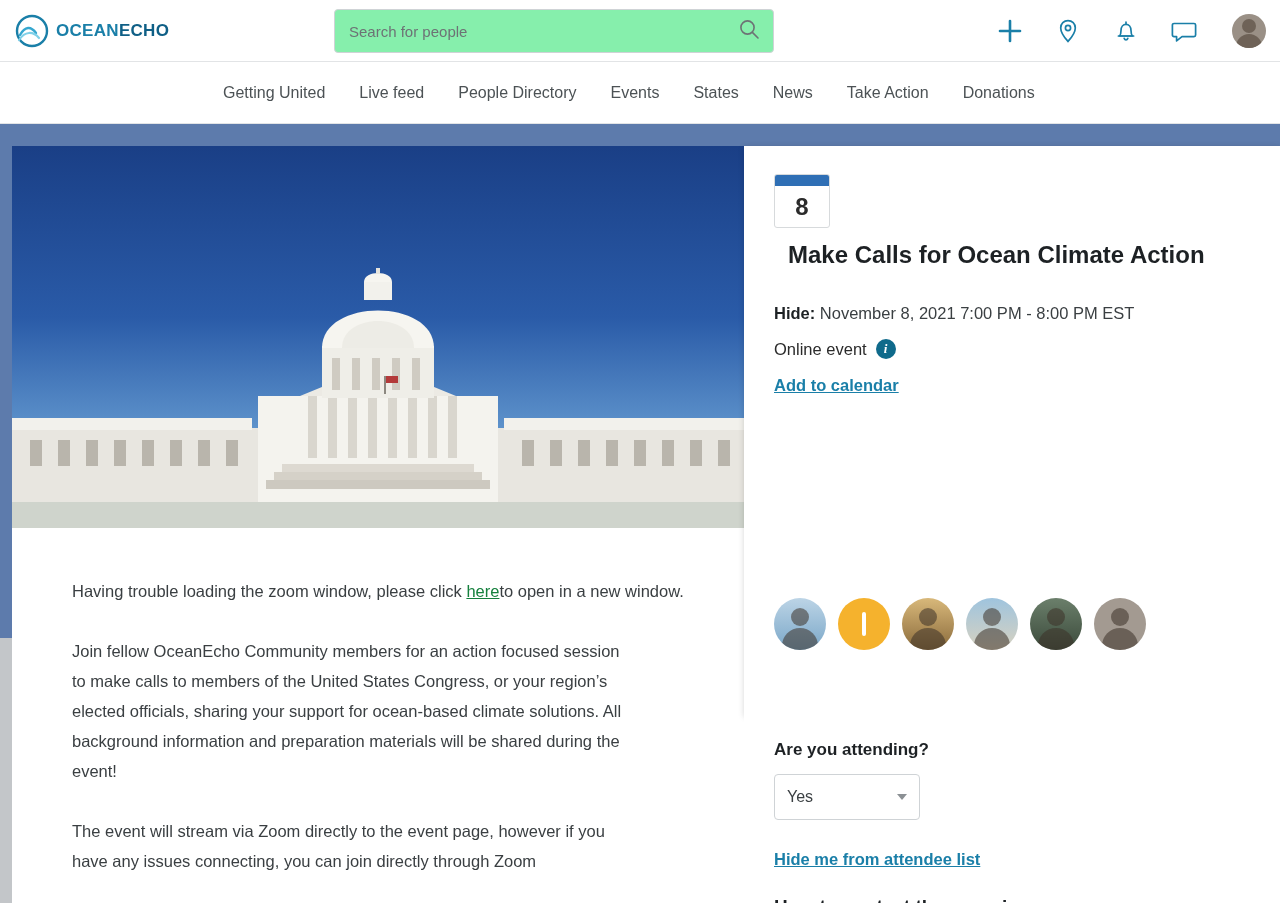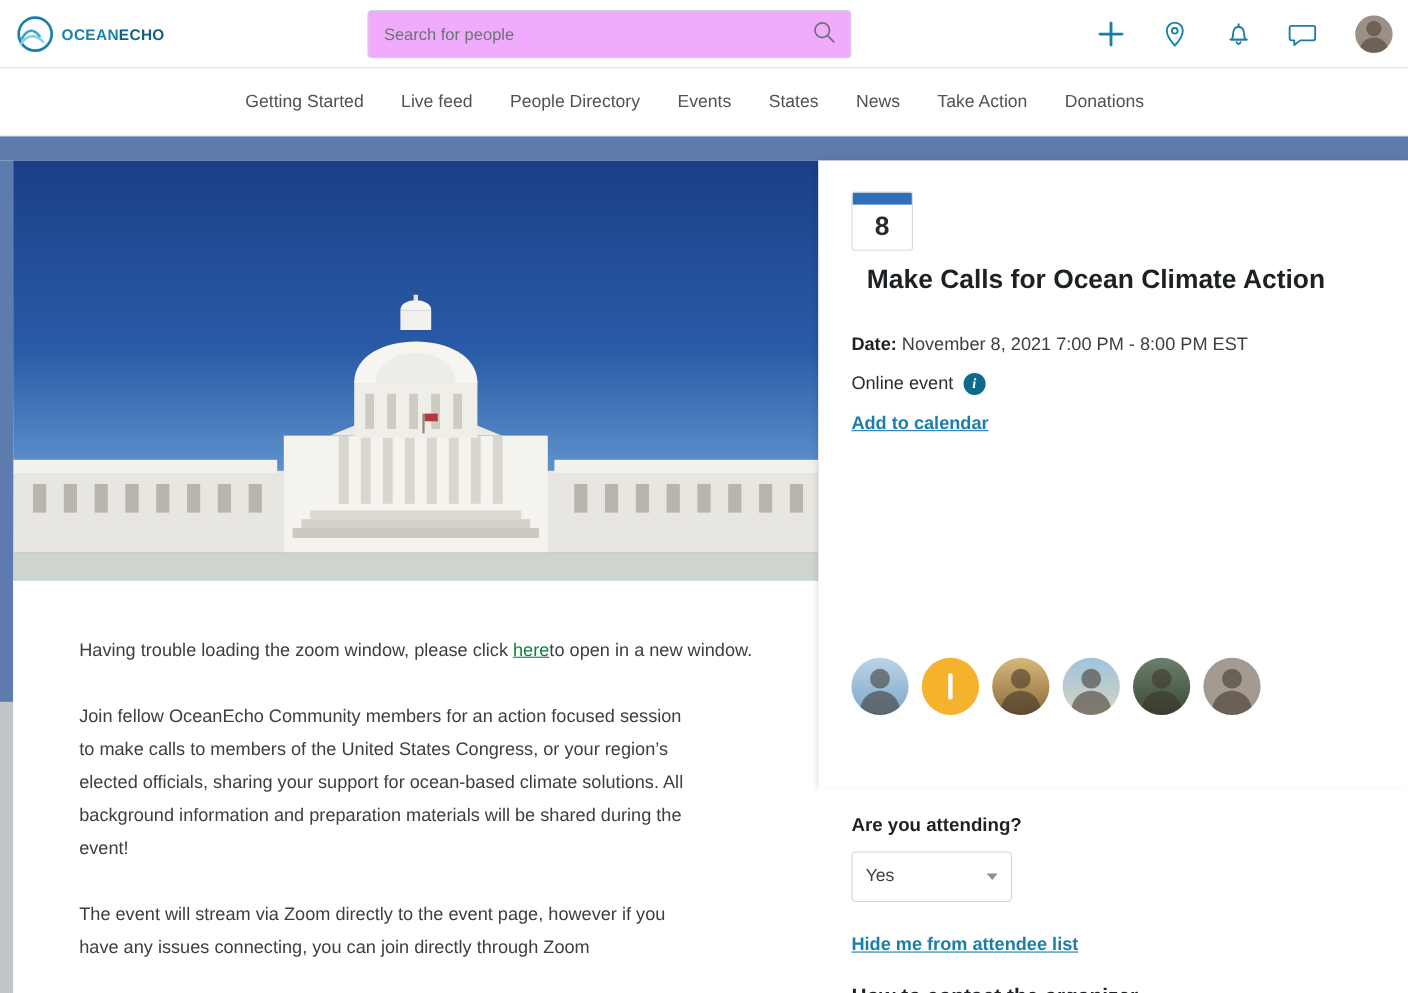--- a/index.html
+++ b/index.html
@@ -28,21 +28,21 @@
     gap: 6px;
     width: 300px;
   }
   .logo-mark {
     width: 36px; height: 36px;
     position: relative;
     flex: 0 0 auto;
   }
   .logo-mark svg { display: block; }
   .logo-text {
-    font-size: 14px;
+    font-size: 17px;
     font-weight: bold;
     letter-spacing: .3px;
     text-align: right;
   }
   .logo-text .ocean { color: #1a7fa8; }
   .logo-text .echo  { color: #0f5f86; }
 
   .search-wrap {
     position: absolute;
     left: 334px;
@@ -50,21 +50,21 @@
     width: 440px;
     height: 44px;
   }
   .search-box {
     width: 100%; height: 100%;
     border: 1px solid #cfd3d6;
     border-radius: 4px;
     display: flex;
     align-items: center;
     padding: 0 12px;
-    background: #f0abfc;
+    background: #86efac;
   }
   .search-box input {
     border: none;
     outline: none;
     flex: 1;
     font-size: 15px;
     font-family: "Liberation Sans", sans-serif;
     color: #55585b;
     background: transparent;
   }
@@ -415,21 +415,21 @@
       </svg>
     </span>
     <span class="avatar-top">
       <span class="head"></span>
       <span class="body"></span>
     </span>
   </div>
 </div>
 
 <div class="navbar">
-  <div class="nav-item">Getting Started</div>
+  <div class="nav-item">Getting United</div>
   <div class="nav-item">Live feed</div>
   <div class="nav-item">People Directory</div>
   <div class="nav-item">Events</div>
   <div class="nav-item">States</div>
   <div class="nav-item">News</div>
   <div class="nav-item">Take Action</div>
   <div class="nav-item">Donations</div>
 </div>
 
 <div class="banner-strip"></div>
@@ -515,21 +515,21 @@
   </div>
 
   <div class="event-card">
     <div class="date-badge">
       <div class="cap"></div>
       <div class="num">8</div>
     </div>
     <div class="event-title">Make Calls for Ocean Climate Action</div>
 
     <div class="meta-row">
-      <b>Date:</b>
+      <b>Hide:</b>
       <span>November 8, 2021 7:00 PM - 8:00 PM EST</span>
     </div>
 
     <div class="online-row">
       <span>Online event</span>
       <span class="info-dot">i</span>
     </div>
 
     <div class="add-cal">Add to calendar</div>
 

